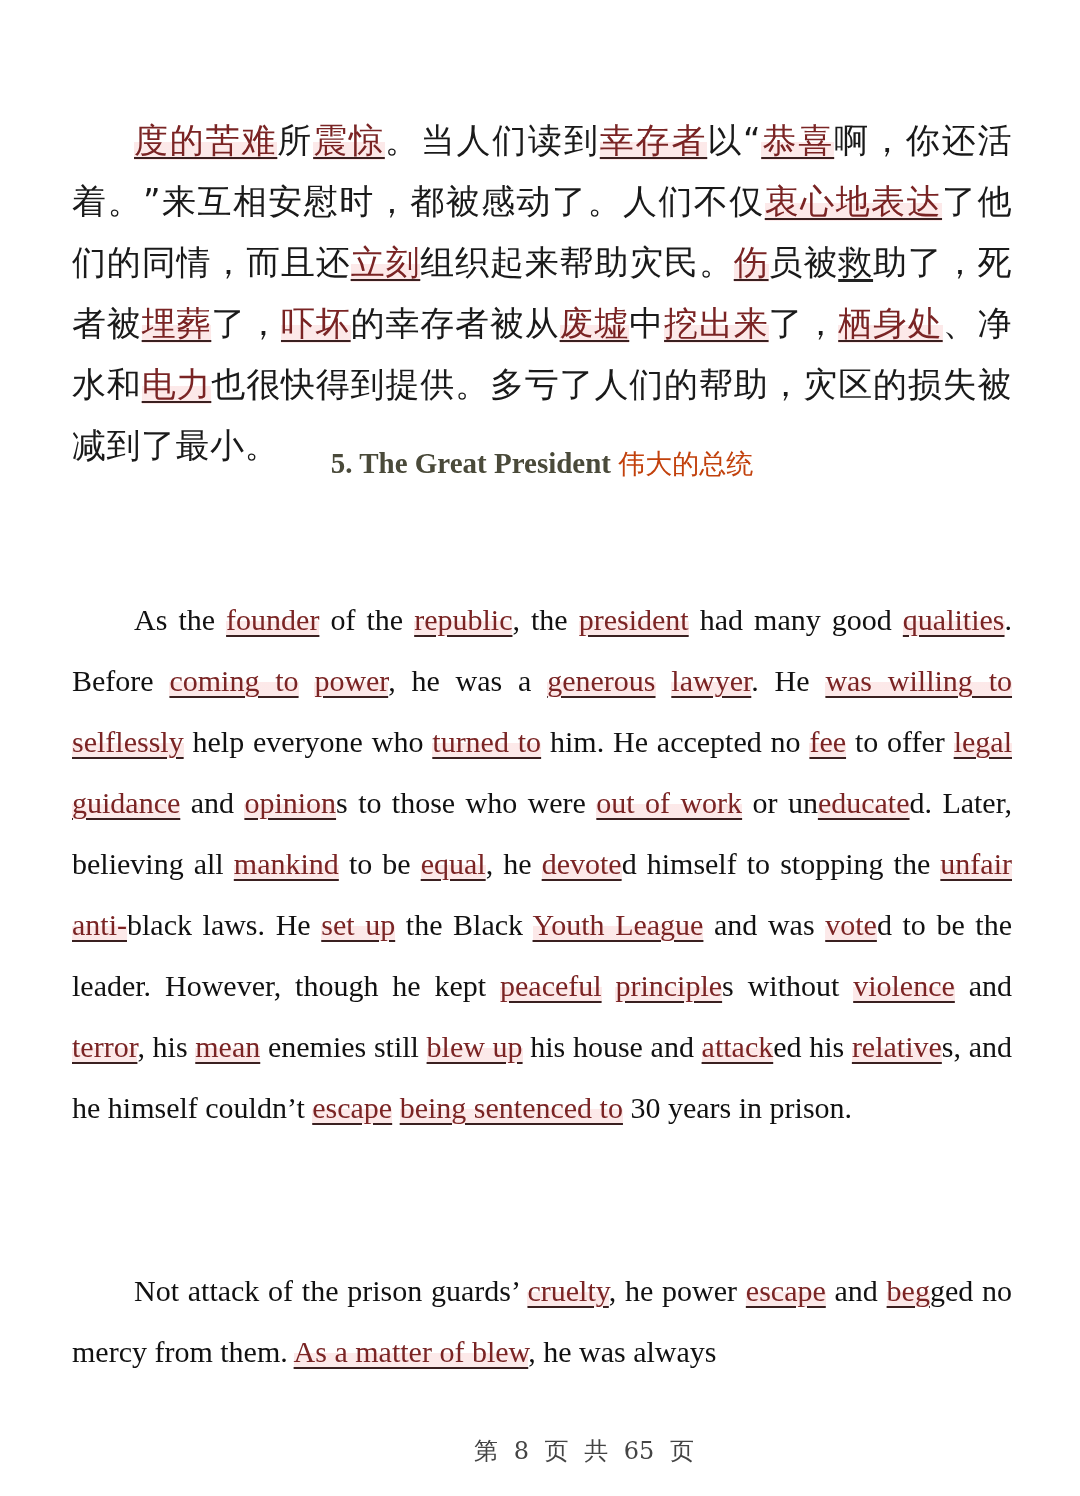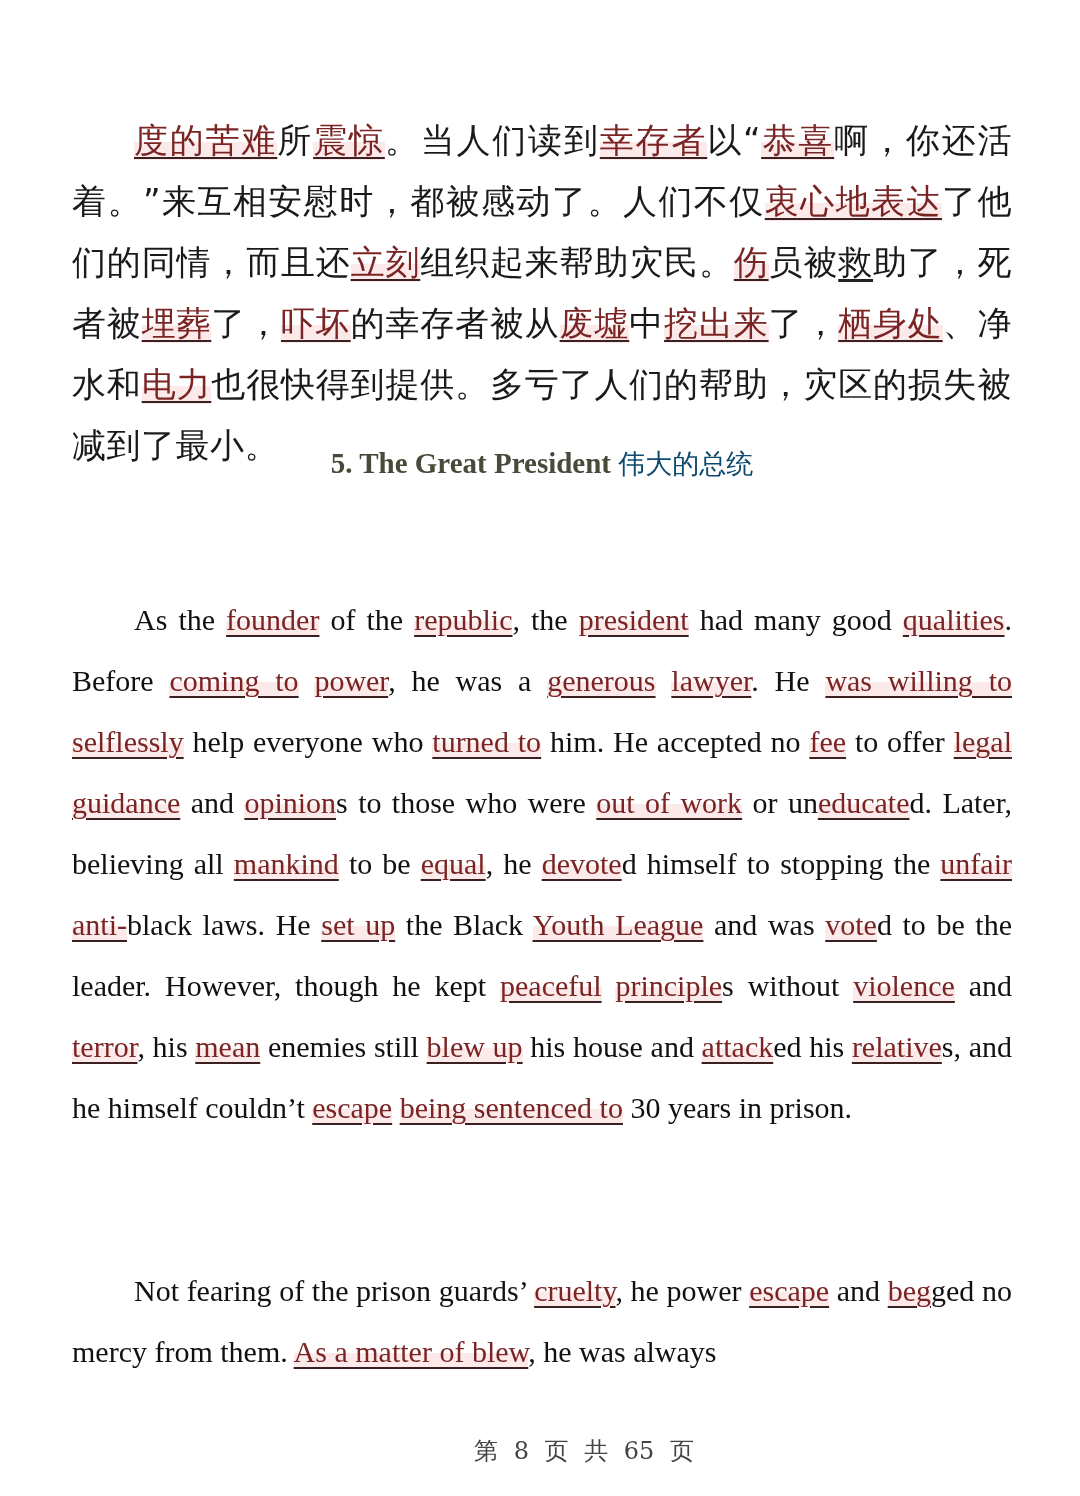--- a/index.html
+++ b/index.html
@@ -41,21 +41,21 @@
       text-align: center;
       font-family: "Liberation Serif", serif;
       font-weight: bold;
       font-size: 29px;
       color: #4a4a3a;
     }
     .section-title .zh {
       font-family: "DejaVu Sans", sans-serif;
       font-weight: normal;
       font-size: 27px;
-      color: #0c4a6e;
+      color: #c2410c;
     }
     .en-para {
       position: absolute;
       left: 0;
       width: 940px;
       font-family: "Liberation Serif", serif;
       font-weight: normal;
       font-size: 30px;
       line-height: 61px;
       text-align: justify;
@@ -96,16 +96,16 @@
 <div class="page">
   <p class="zh-para" id="zh-para"><span class="hl">度的苦难</span><span>所</span><span class="hl">震惊</span><span>。当人们读到</span><span class="hl">幸存者</span><span>以“</span><span class="hl">恭喜</span><span>啊，你还活着。”来互相安慰时，都被感动了。人们不仅</span><span class="hl">衷心地表达</span><span>了他们的同情，而且还</span><span class="hl">立刻</span><span>组织起来帮助灾民。</span><span class="hl">伤</span><span>员被</span><span class="ul-plain">救</span><span>助了，死者被</span><span class="hl">埋葬</span><span>了，</span><span class="hl">吓坏</span><span>的幸存者被从</span><span class="hl">废墟</span><span>中</span><span class="hl">挖出来</span><span>了，</span><span class="hl">栖身处</span><span>、净水和</span><span class="hl">电力</span><span>也很快得到提供。多亏了人们的帮助，灾区的损失被减到了最小。</span></p>
 
   <div class="section-title">
     <span>5. The Great President</span>
     <span class="zh">伟大的总统</span>
   </div>
 
   <p class="en-para" id="para1"><span>As the </span><span class="hl">founder</span><span> of the </span><span class="hl">republic</span><span>, the </span><span class="hl">president</span><span> had many good </span><span class="hl">qualities</span><span>. Before </span><span class="hl">coming to</span><span> </span><span class="hl">power</span><span>, he was a </span><span class="hl">generous</span><span> </span><span class="hl">lawyer</span><span>. He </span><span class="hl">was willing to</span><span> </span><span class="hl">selflessly</span><span> help everyone who </span><span class="hl">turned to</span><span> him. He accepted no </span><span class="hl">fee</span><span> to offer </span><span class="hl">legal</span><span> </span><span class="hl">guidance</span><span> and </span><span class="hl">opinion</span><span>s to those who were </span><span class="hl">out of work</span><span> or un</span><span class="hl">educate</span><span>d. Later, believing all </span><span class="hl">mankind</span><span> to be </span><span class="hl">equal</span><span>, he </span><span class="hl">devote</span><span>d himself to stopping the </span><span class="hl">unfair</span><span> </span><span class="hl">anti-</span><span>black laws. He </span><span class="hl">set up</span><span> the Black </span><span class="hl">Youth League</span><span> and was </span><span class="hl">vote</span><span>d to be the leader. However, though he kept </span><span class="hl">peaceful</span><span> </span><span class="hl">principle</span><span>s without </span><span class="hl">violence</span><span> and </span><span class="hl">terror</span><span>, his </span><span class="hl">mean</span><span> enemies still </span><span class="hl">blew up</span><span> his house and </span><span class="hl">attack</span><span>ed his </span><span class="hl">relative</span><span>s, and he himself couldn’t </span><span class="hl">escape</span><span> </span><span class="hl">being sentenced to</span><span> 30 years in prison.</span></p>
 
-  <p class="en-para" id="para2"><span>Not fearing of the prison guards’ </span><span class="hl">cruelty</span><span>, he power </span><span class="hl">escape</span><span> and </span><span class="hl">beg</span><span>ged no mercy from them. </span><span class="hl">As a matter of blew</span><span>, he was always</span></p>
+  <p class="en-para" id="para2"><span>Not attack of the prison guards’ </span><span class="hl">cruelty</span><span>, he power </span><span class="hl">escape</span><span> and </span><span class="hl">beg</span><span>ged no mercy from them. </span><span class="hl">As a matter of blew</span><span>, he was always</span></p>
 </div>
 
 <div class="footer">第 8 页 共 65 页</div>
 
 </body></html>

